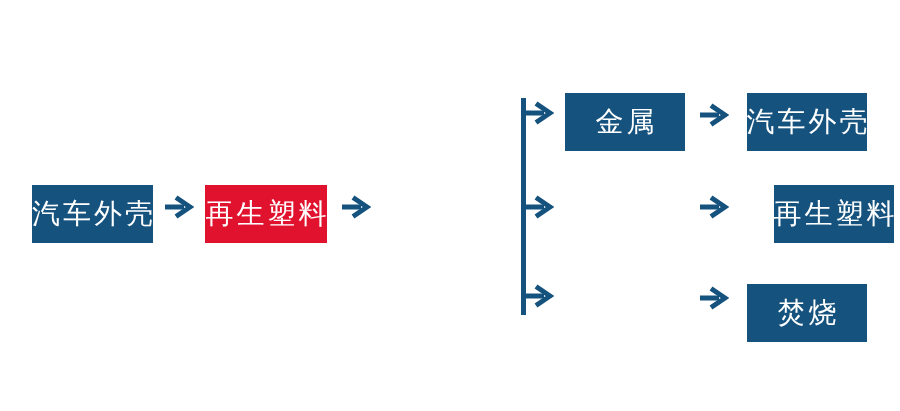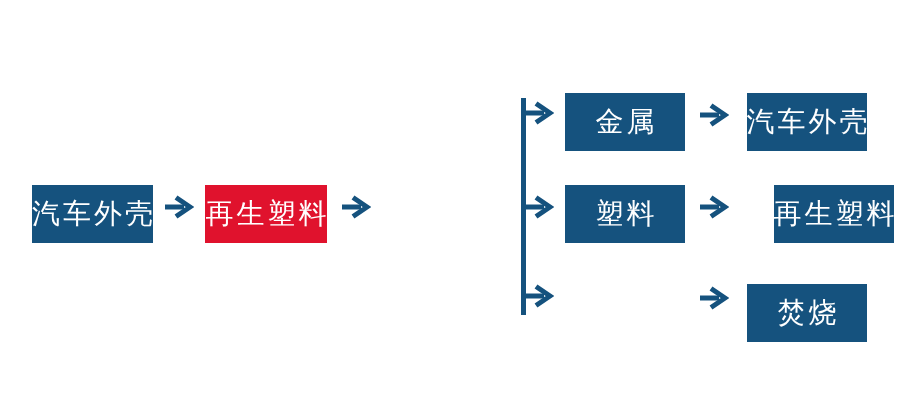--- a/index.html
+++ b/index.html
@@ -70,21 +70,20 @@
   <svg class="arrow" style="left:699px; top:102px;" width="30" height="26" viewBox="0 0 30 26">
     <line x1="1" y1="13" x2="20" y2="13" stroke="currentColor" stroke-width="5"></line>
     <path d="M12 3.5 L26 13 L12 22.5" fill="none" stroke="currentColor" stroke-width="5"></path>
   </svg>
   <div class="node blue" style="left:747px; top:93px; width:120px;">汽车外壳</div>
 
   <svg class="arrow" style="left:524px; top:194px;" width="30" height="26" viewBox="0 0 30 26">
     <line x1="1" y1="13" x2="20" y2="13" stroke="currentColor" stroke-width="5"></line>
     <path d="M12 3.5 L26 13 L12 22.5" fill="none" stroke="currentColor" stroke-width="5"></path>
   </svg>
-  <div class="node blue" style="left:565px; top:185px; width:120px;">塑料</div>
   <svg class="arrow" style="left:699px; top:194px;" width="30" height="26" viewBox="0 0 30 26">
     <line x1="1" y1="13" x2="20" y2="13" stroke="currentColor" stroke-width="5"></line>
     <path d="M12 3.5 L26 13 L12 22.5" fill="none" stroke="currentColor" stroke-width="5"></path>
   </svg>
   <div class="node blue" style="left:774px; top:185px; width:120px;">再生塑料</div>
 
   <svg class="arrow" style="left:524px; top:283px;" width="30" height="26" viewBox="0 0 30 26">
     <line x1="1" y1="13" x2="20" y2="13" stroke="currentColor" stroke-width="5"></line>
     <path d="M12 3.5 L26 13 L12 22.5" fill="none" stroke="currentColor" stroke-width="5"></path>
   </svg>

